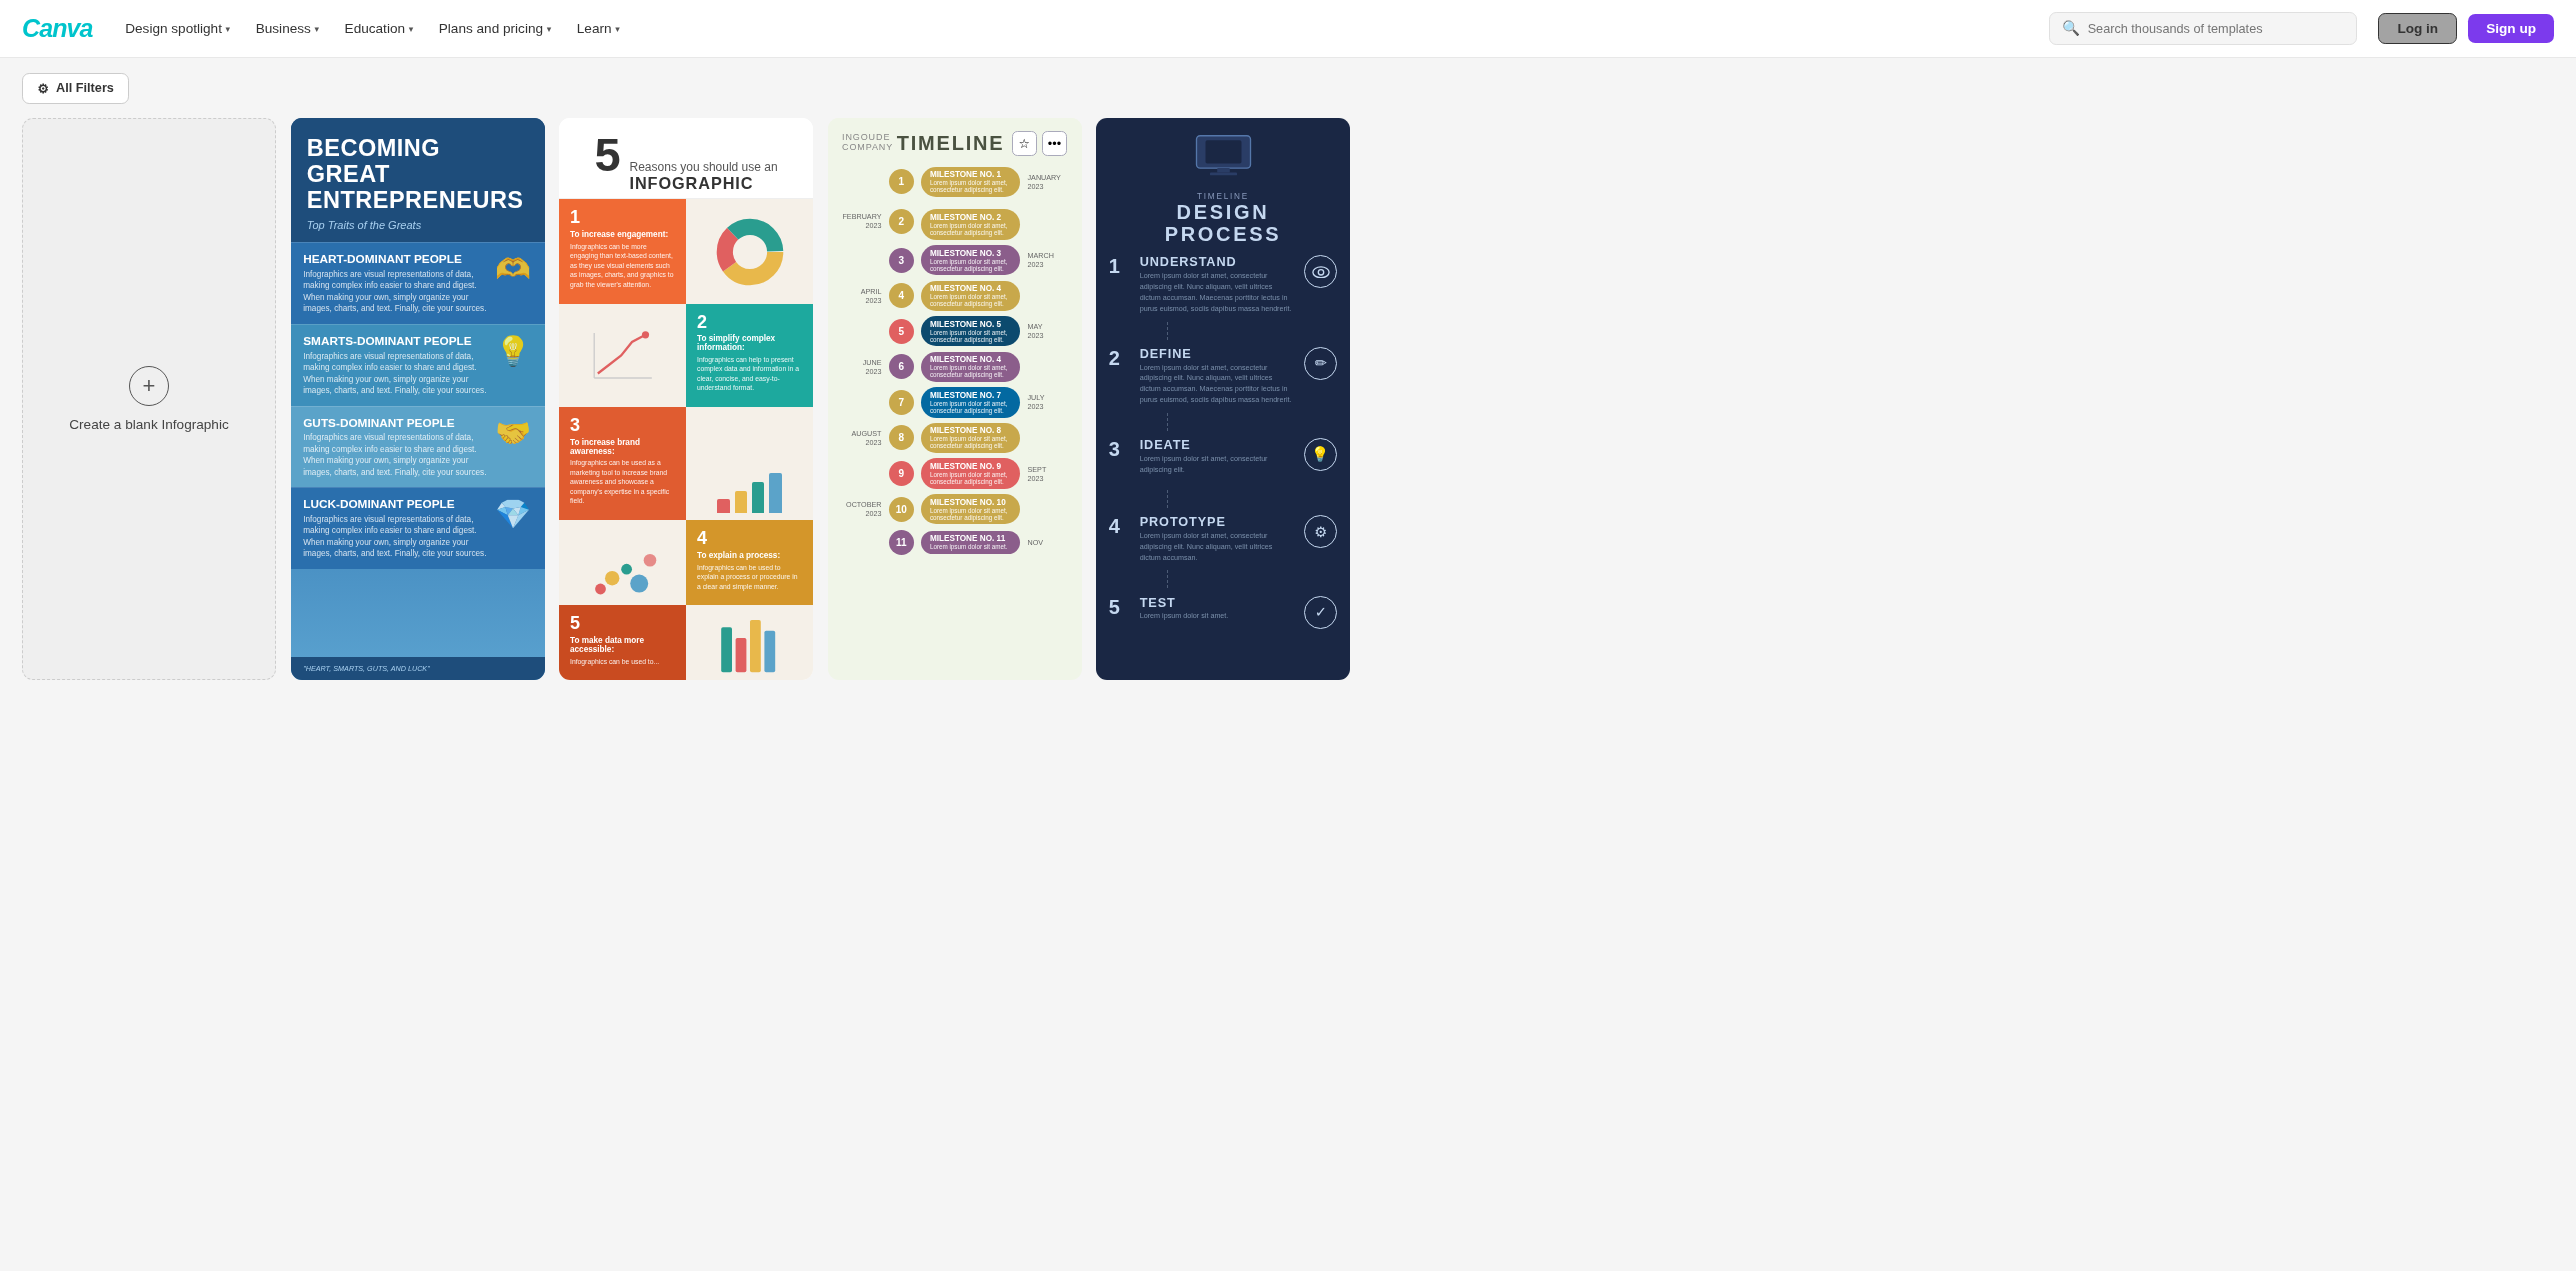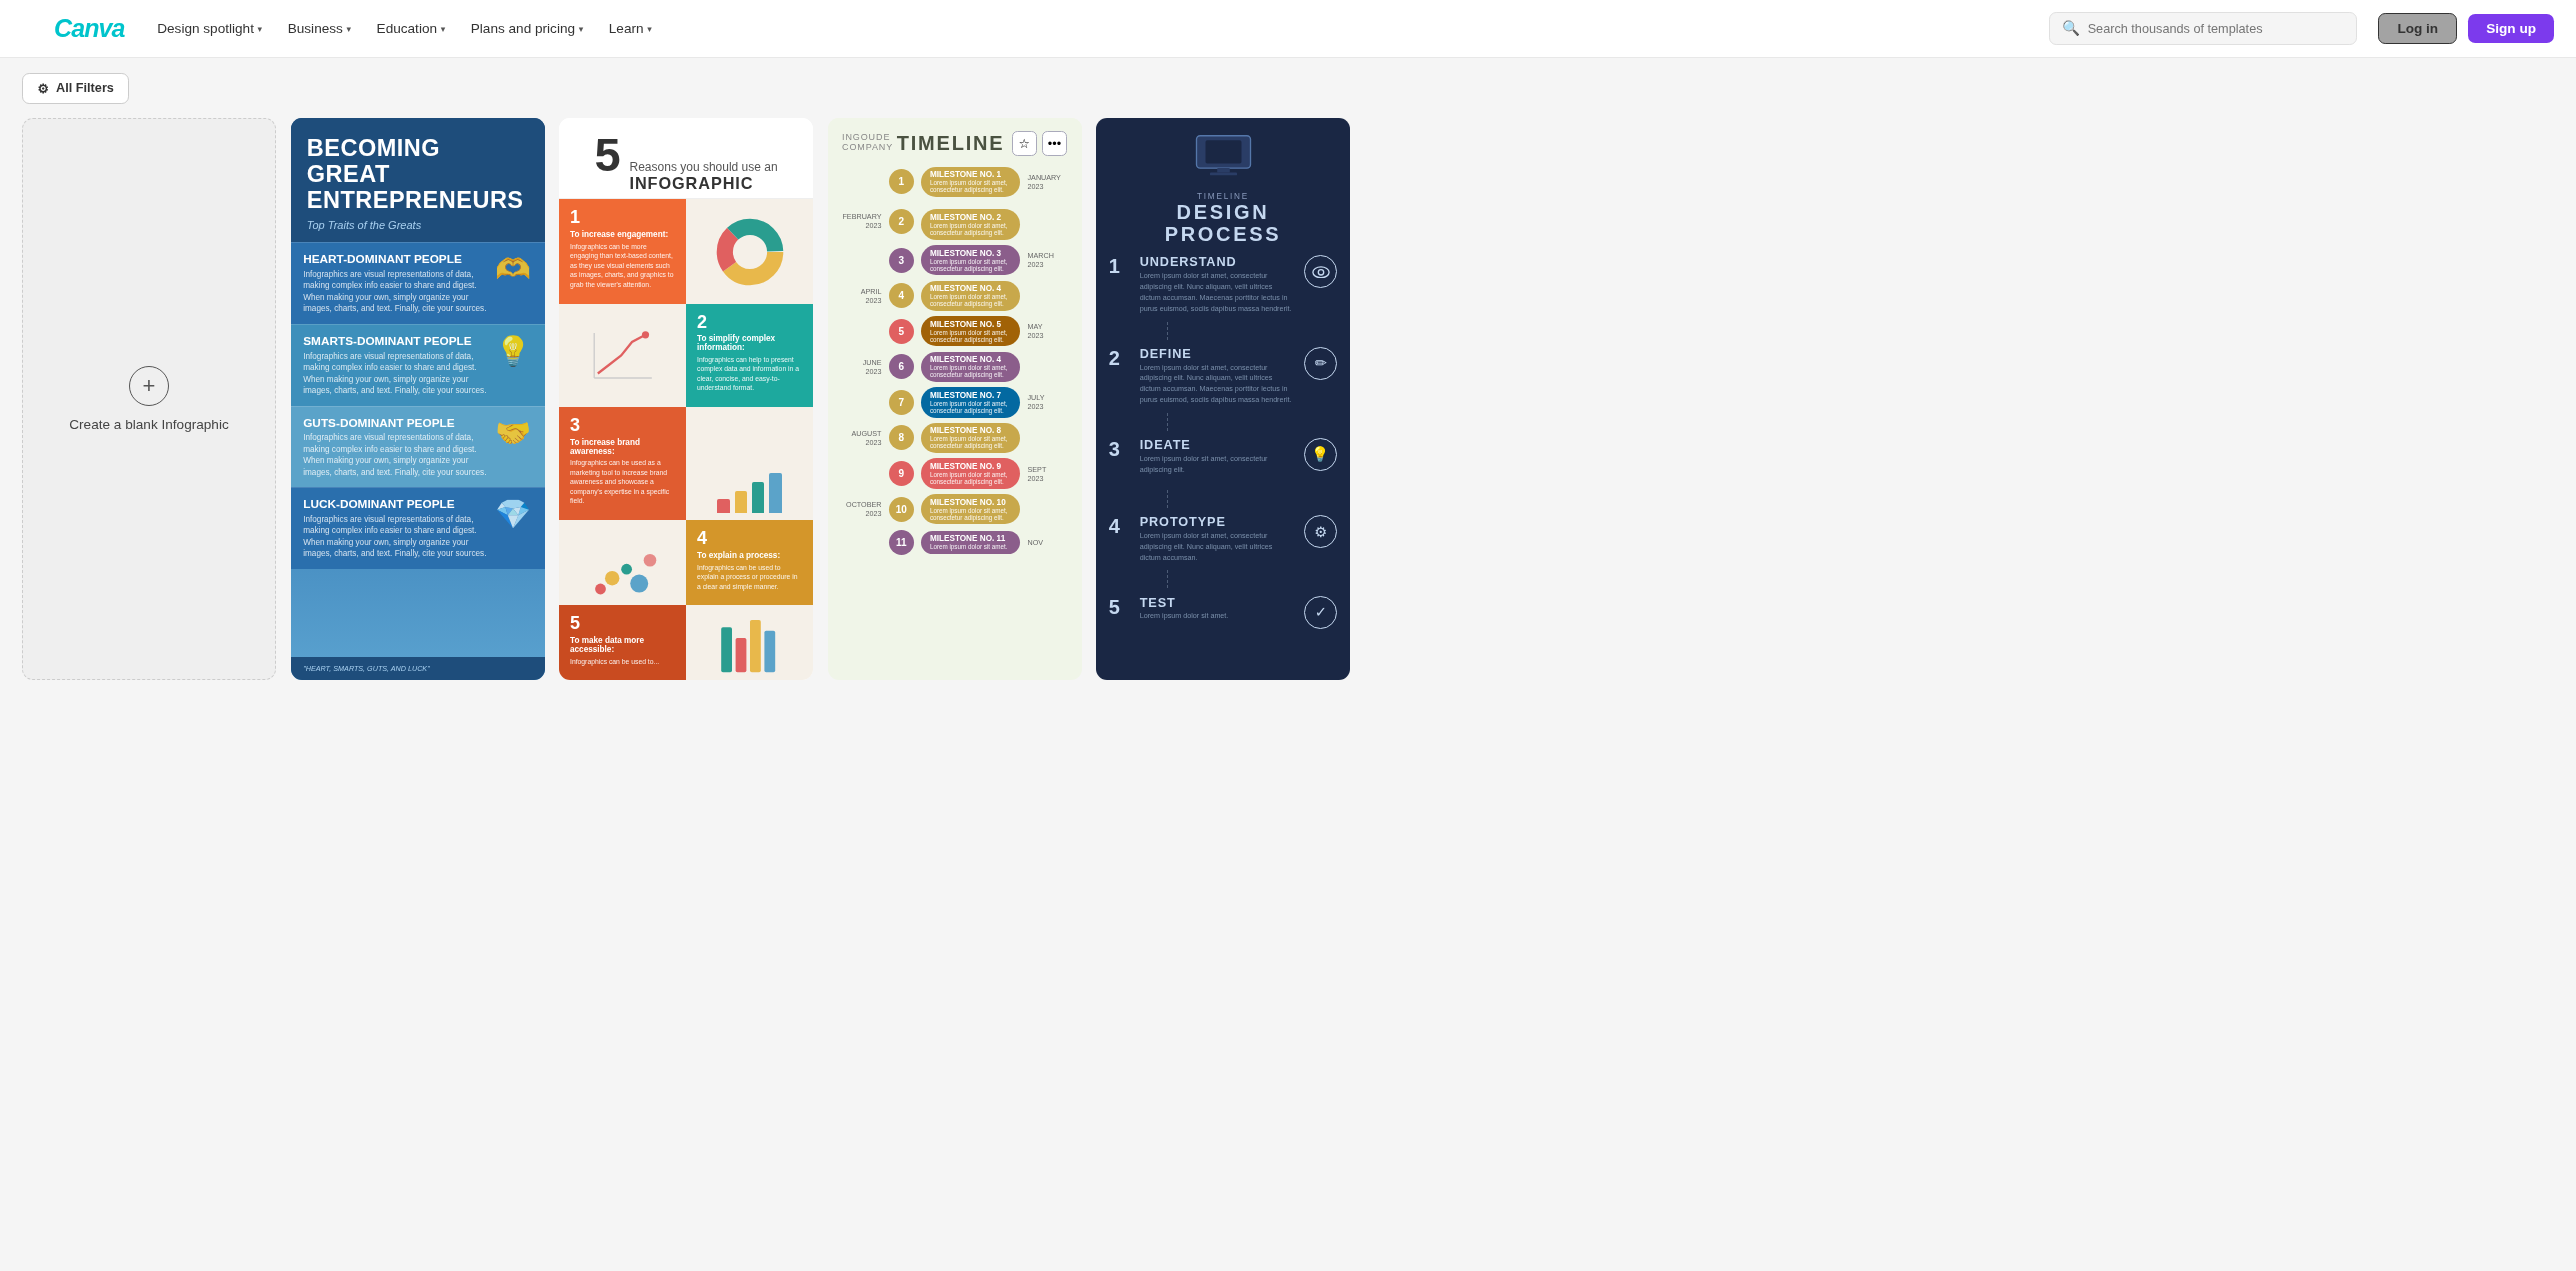--- a/index.html
+++ b/index.html
@@ -18,21 +18,20 @@
       top: 0;
       z-index: 100;
     }
     .logo {
       color: #00c4cc;
       font-size: 25px;
       font-weight: 800;
       font-style: italic;
       margin-right: 14.5px;
       letter-spacing: -0.9px;
-      margin-left: 32px;
     }
     .nav-items {
       display: flex;
       align-items: center;
       gap: 3.6px;
       flex: 1;
     }
     .nav-item {
       display: flex;
       align-items: center;
@@ -633,21 +632,21 @@
             <div class="card3-pill-title">MILESTONE NO. 4</div>
             <div class="card3-pill-body">Lorem ipsum dolor sit amet, consectetur adipiscing elit.</div>
           </div>
         </div>
         <div class="card3-month-right"></div>
       </div>
 
       <div class="card3-milestone">
         <div class="card3-month-left"></div>
         <div class="card3-circle" style="background:#e06060;">5</div>
-        <div class="card3-pill" style="background:#a16207;">
+        <div class="card3-pill" style="background:#0c4a6e;">
           <div>
             <div class="card3-pill-title">MILESTONE NO. 5</div>
             <div class="card3-pill-body">Lorem ipsum dolor sit amet, consectetur adipiscing elit.</div>
           </div>
         </div>
         <div class="card3-month-right" style="font-size:7.2px; color:#666;">MAY<br>2023</div>
       </div>
 
       <div class="card3-milestone">
         <div class="card3-month-left" style="font-size:7.2px; color:#666;">JUNE<br>2023</div>

